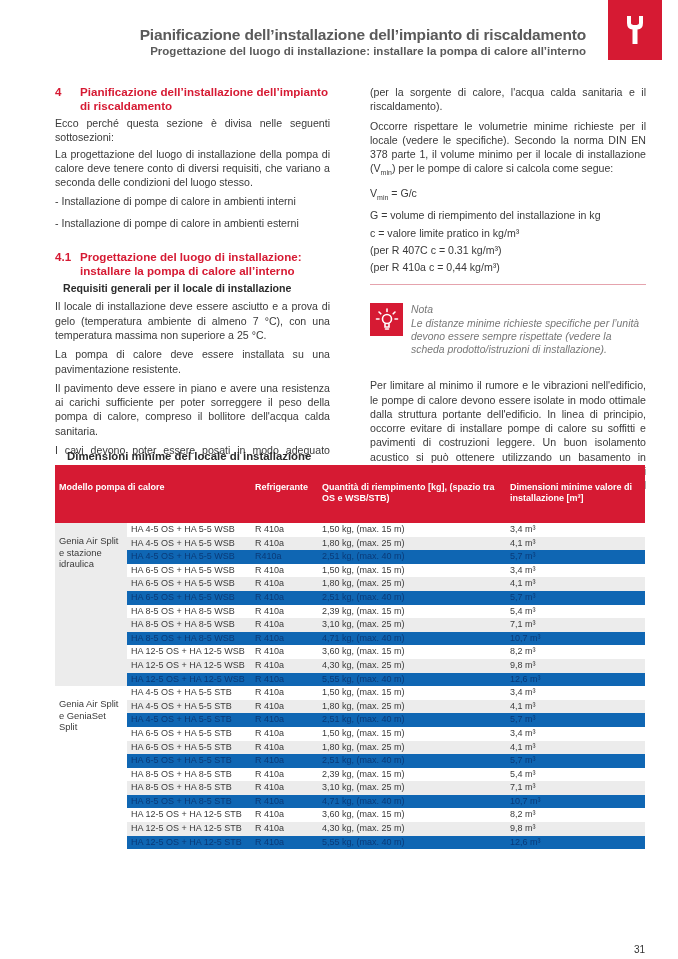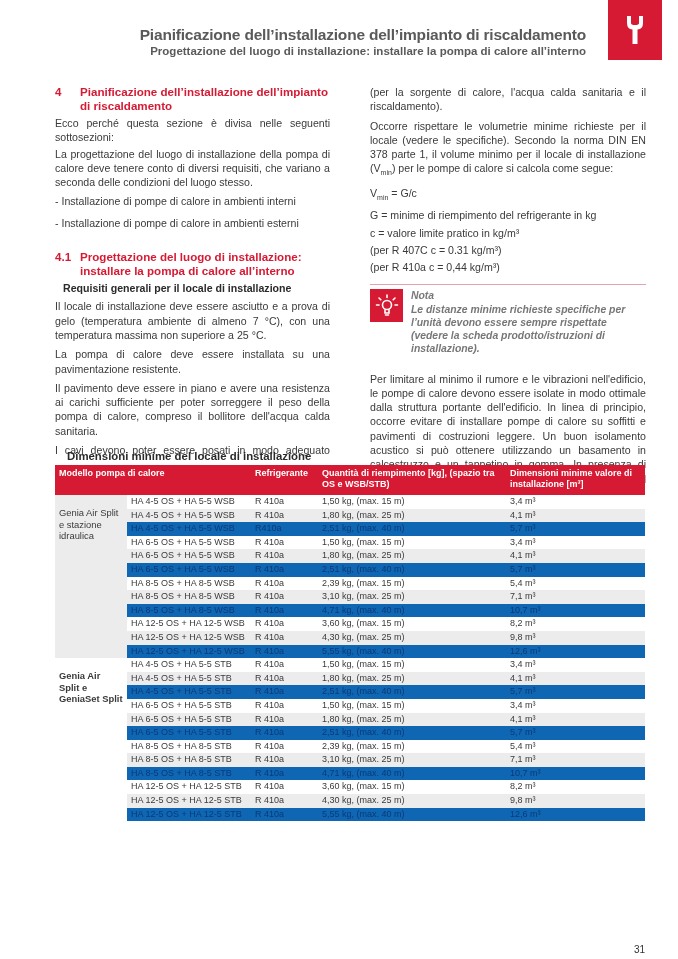--- a/index.html
+++ b/index.html
@@ -11,30 +11,30 @@
   .badge { position: absolute; left: 608px; top: 0; width: 54px; height: 60px; background: #d61a33;
            display: flex; align-items: center; justify-content: center; }
   .col { position: absolute; font-size: 10.6px; line-height: 14.3px; }
   .colL { left: 55px; top: 85px; width: 275px; }
   .colR { left: 370px; top: 85px; width: 276px; }
   .sec { color: #d61a33; font-weight: bold; font-size: 11.6px; line-height: 13.5px; display: flex; margin-bottom: 4px; }
   .sec .num { width: 25px; flex: none; }
   p { margin: 0 0 5px 0; text-align: justify; }
   .sub { font-weight: bold; color: #2a2a2a; margin: 4px 0 4px 8px; }
   .gap { height: 20px; }
-  .note { border-top: 1px solid #e5a3ad; margin-top: 10px; padding-top: 4px; display: flex; margin-bottom: 16px; font-weight: bold; }
+  .note { border-top: 1px solid #e5a3ad; margin-top: 10px; padding-top: 18px; display: flex; margin-bottom: 22px; }
   .note .ico { width: 33px; height: 33px; background: #d61a33; flex: none; margin-right: 8px; display: flex; align-items: center; justify-content: center; }
   .note .txt { font-style: italic; color: #777; font-size: 10.4px; line-height: 13.2px; }
   .tbl-title { position: absolute; left: 55px; top: 450px; font-weight: bold; font-size: 11.4px; color: #2a2a2a; padding-left: 12px; }
   table { position: absolute; left: 55px; top: 465px; width: 590px; border-collapse: collapse; font-size: 9px; }
-  th { background: #d61a33; color: #ffffff; font-weight: bold; text-align: left; padding: 3px 4px; vertical-align: top; line-height: 11px; height: 24px; }
+  th { background: #d61a33; color: #ffffff; font-weight: bold; text-align: left; padding: 17px 4px; vertical-align: top; line-height: 11px; height: 24px; }
   td { padding: 0 4px; height: 13.6px; line-height: 13.6px; white-space: nowrap; }
   td.grp { vertical-align: top; padding-top: 12px; line-height: 11.5px; white-space: normal; font-size: 9.4px; }
   .grp1 { background: #ececec; }
-  .grp2 { background: #ffffff; font-weight: bold; }
+  .grp2 { background: #ffffff; }
   tr.w td.c { background: #ffffff; }
   tr.g td.c { background: #ececec; }
   tr.b td.c { background: #0f66b3; color: #0a3a78; }
   .pn { position: absolute; left: 634px; top: 931px; font-size: 10px; color: #333; margin-top: 13px; }
 </style>
 </head>
 <body>
 
 <div class="hdr">
   <div class="t1">Pianificazione dell’installazione dell’impianto di riscaldamento</div>
@@ -66,21 +66,21 @@
   <p>Il pavimento deve essere in piano e avere una resistenza ai carichi sufficiente per poter sorreggere il peso della pompa di calore, compreso il bollitore dell'acqua calda sanitaria.</p>
   <p style="text-align-last:justify">I cavi devono poter essere posati in modo adeguato</p>
 </div>
 
 <div class="col colR">
   <p>(per la sorgente di calore, l'acqua calda sanitaria e il riscaldamento).</p>
   <p>
     <span>Occorre rispettare le volumetrie minime richieste per il locale (vedere le specifiche). Secondo la norma DIN EN 378 parte 1, il volume minimo per il locale di installazione (V</span><sub style="font-size:7px">min</sub><span>) per le pompe di calore si calcola come segue:</span>
   </p>
   <div style="margin-bottom:3px"><span>V</span><sub style="font-size:7px">min</sub><span> = G/c</span></div>
-  <div style="margin-bottom:3px">G = minime di riempimento del refrigerante in kg</div>
+  <div style="margin-bottom:3px">G = volume di riempimento del installazione in kg</div>
   <div style="margin-bottom:3px">c = valore limite pratico in kg/m³</div>
   <div style="margin-bottom:3px">(per R 407C c = 0.31 kg/m³)</div>
   <div>(per R 410a c = 0,44 kg/m³)</div>
   <div class="note">
     <div class="ico">
       <svg width="26" height="26" viewBox="0 0 26 26">
         <g stroke="#ffffff" stroke-width="1.6" fill="none" stroke-linecap="round">
           <circle cx="13" cy="12" r="4.5"></circle>
           <path d="M11 17 L11 20 L15 20 L15 17"></path>
           <path d="M11.5 22 L14.5 22"></path>

